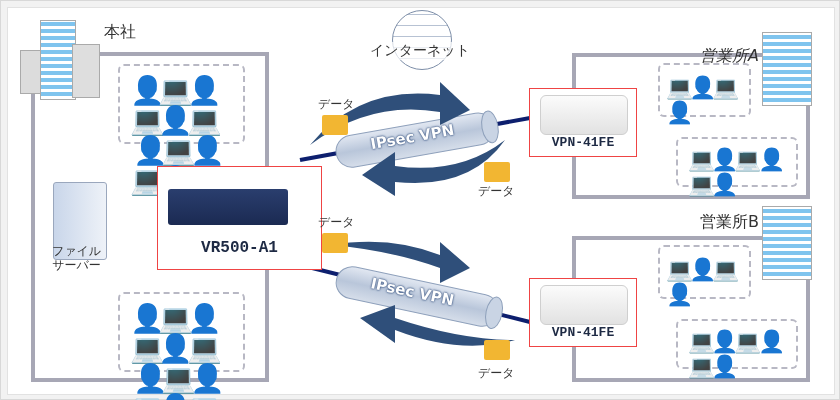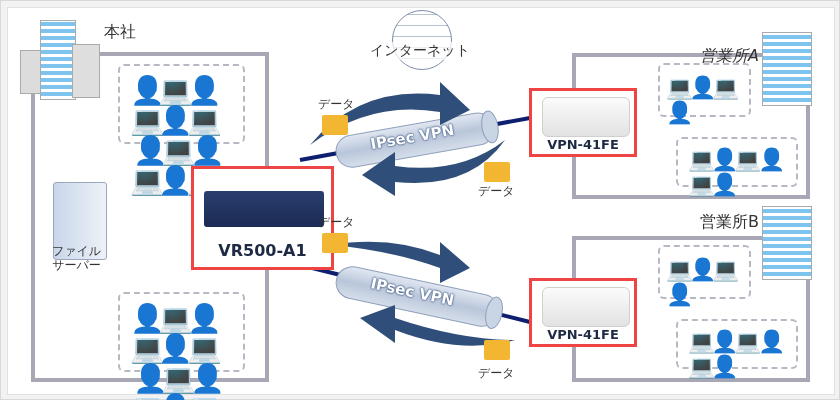--- a/index.html
+++ b/index.html
@@ -3,21 +3,21 @@
 <meta charset="utf-8">
 <style>
   html,body{margin:0;padding:0;}
   body{width:840px;height:400px;overflow:hidden;font-family:"DejaVu Sans",sans-serif;background:#fff;}
   .frame{position:absolute;left:0;top:0;width:838px;height:398px;border:1px solid #d8d8d8;background:#f2f2f2;}
   .inner{position:absolute;left:6px;top:6px;width:826px;height:386px;background:#fff;border:1px solid #e2e2e2;}
   .abs{position:absolute;}
   .site-box{position:absolute;border:4px solid #a7a7b5;background:#fff;box-sizing:border-box;}
   .group{position:absolute;border:2px dashed #b8b8c4;border-radius:6px;box-sizing:border-box;background:#fff;}
   .label{position:absolute;font-size:16px;color:#333;white-space:nowrap;}
-  .dev-box{position:absolute;border:3px solid #ef4444;background:#fff;box-sizing:border-box;}
+  .dev-box{position:absolute;border:1px solid #ef4444;background:#fff;box-sizing:border-box;font-family:Liberation Mono, monospace;}
   .dev-label{position:absolute;left:0;right:0;text-align:center;font-weight:bold;color:#1e2a44;}
   .small{font-size:12px;color:#333;}
   svg{position:absolute;left:0;top:0;}
 </style>
 </head>
 <body>
 
 <div class="frame">
 <div class="inner"></div>
 </div>
@@ -72,21 +72,21 @@
 <div class="group" style="left:118px;top:292px;width:127px;height:80px;">
   <div style="position:absolute;left:10px;top:10px;font-size:28px;color:#3aa6e6;letter-spacing:-6px;line-height:30px;">👤💻👤💻👤💻<br>&nbsp;👤💻👤💻👤💻</div>
 </div>
 
 <div class="abs" style="left:53px;top:182px;width:52px;height:76px;background:linear-gradient(90deg,#c9d6ea,#eef2f8);border:1px solid #9aa7bd;border-radius:3px;"></div>
 <div class="abs small" style="left:52px;top:244px;text-align:center;line-height:14px;">
   <span>ファイル</span><br>
   <span>サーバー</span>
 </div>
 
-<div class="dev-box" style="left:157px;top:166px;width:143px;height:104px;margin-left:34px;">
+<div class="dev-box" style="left:157px;top:166px;width:165px;height:104px;">
   <div style="position:absolute;left:10px;top:22px;width:120px;height:36px;background:linear-gradient(180deg,#2a3e6e,#1b2a52);border-radius:3px;"></div>
   <div class="dev-label" style="top:72px;font-size:16px;">VR500-A1</div>
 </div>
 
 <div class="abs" style="left:392px;top:10px;width:58px;height:58px;border:1px solid #7d8ea8;border-radius:50%;background:repeating-linear-gradient(0deg,transparent 0 10px,#b7c2d3 10px 11px);"></div>
 <div class="label" style="left:370px;top:42px;font-size:14px;background:rgba(255,255,255,0.7);">インターネット</div>
 
 <div class="abs" style="left:370px;top:128px;font-size:15px;color:#fff;font-weight:bold;transform:rotate(-10deg);text-shadow:0 0 2px #34507e,0 0 2px #34507e;">IPsec VPN</div>
 <div class="abs" style="left:370px;top:283px;font-size:15px;color:#fff;font-weight:bold;transform:rotate(12deg);text-shadow:0 0 2px #34507e,0 0 2px #34507e;">IPsec VPN</div>
 

